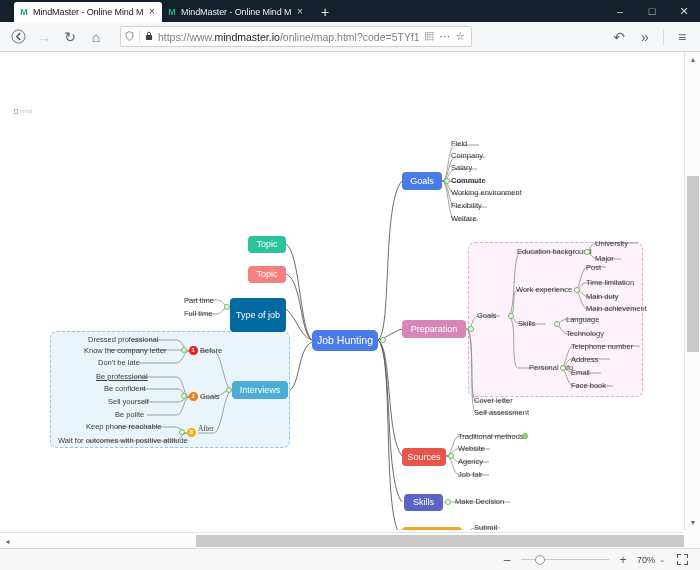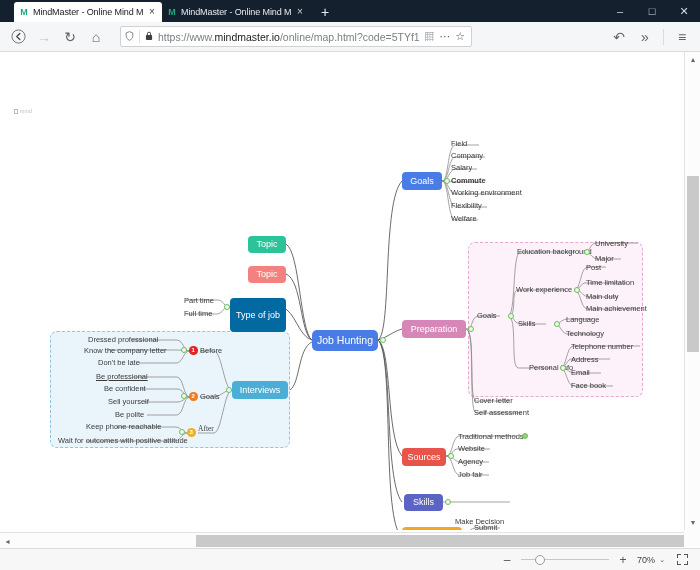--- a/index.html
+++ b/index.html
@@ -542,21 +542,21 @@
       <div class="node" style="left:402px; top:396px; width:44px; height:18px; background:#e8544a;">Sources</div>
       <div class="bullet" style="left:448px; top:401px;"></div>
       <div class="leaf" style="left:458px; top:381px;">Traditional methods</div>
       <div class="bullet" style="left:522px; top:381px; background:#8fd47f; border-color:#6bbf59;"></div>
       <div class="leaf" style="left:458px; top:393px;">Website</div>
       <div class="leaf" style="left:458px; top:406px;">Agency</div>
       <div class="leaf" style="left:458px; top:419px;">Job fair</div>
 
       <div class="node" style="left:404px; top:442px; width:39px; height:17px; background:#5b63c4;">Skills</div>
       <div class="bullet" style="left:445px; top:447px;"></div>
-      <div class="leaf" style="left:455px; top:446px;margin-top:20px;">Make Decision</div>
+      <div class="leaf" style="left:455px; top:446px;">Make Decision</div>
 
       <div class="node" style="left:402px; top:475px; width:60px; height:17px; background:#f5a623;">Application</div>
 
       <div class="leaf" style="left:474px; top:472px;">Submit</div>
 
       <div class="node" style="left:248px; top:184px; width:38px; height:17px; background:#2bc49a;">Topic</div>
 
       <div class="node" style="left:248px; top:214px; width:38px; height:17px; background:#f4817f;">Topic</div>
 
       <div class="node" style="left:230px; top:246px; width:56px; height:34px; background:#0369a1;">Type of job</div>

